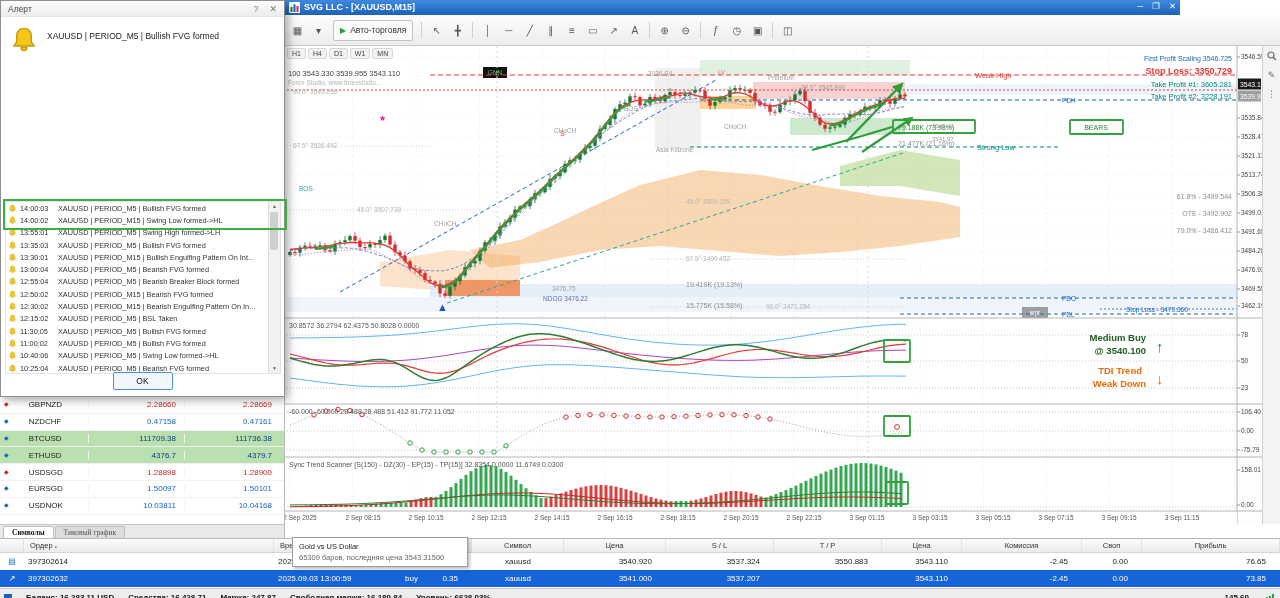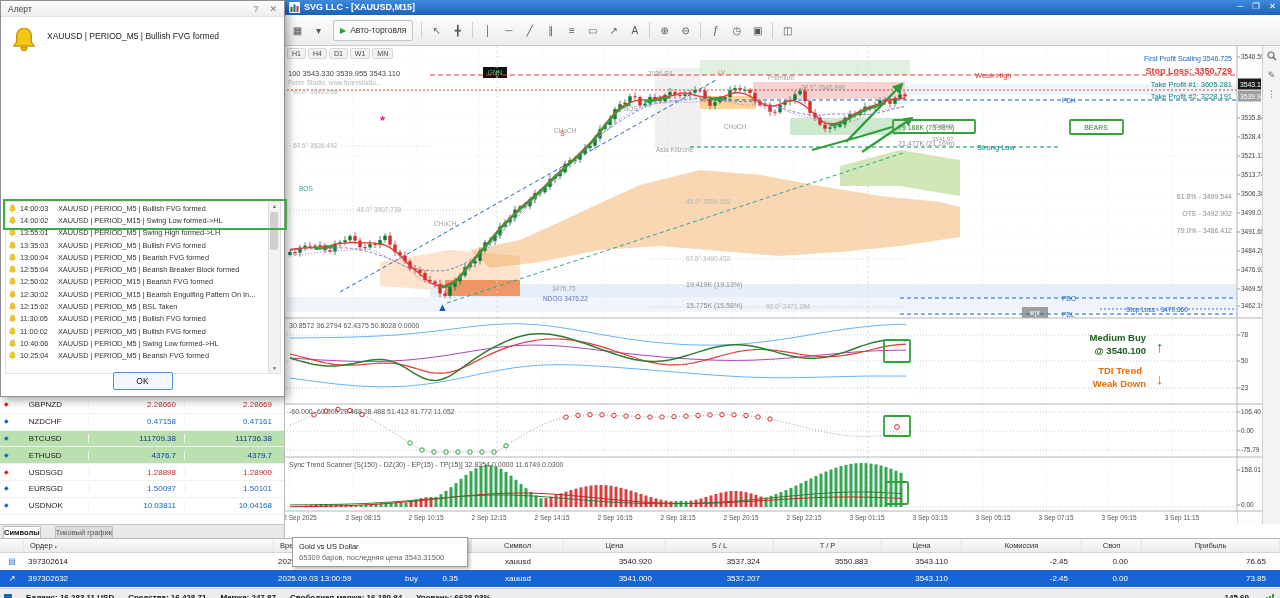--- a/index.html
+++ b/index.html
@@ -1,19 +1,19 @@
 <!DOCTYPE html>
 <html><head>
 <meta charset="utf-8">
 <style>
   html,body{margin:0;padding:0;background:#888;}
   #root{position:relative;width:1280px;height:598px;background:#fff;overflow:hidden;
         font-family:"Liberation Sans",sans-serif;-webkit-font-smoothing:antialiased;}
   
-  .titlebar{position:absolute;left:0;top:0;width:1280px;height:15px;
+  .titlebar{position:absolute;left:0;top:0;width:1180px;height:15px;
     background:linear-gradient(#3f8ae0,#1b62b8);color:#fff;font-size:9px;}
   .app-icon{position:absolute;left:289px;top:2px;width:11px;height:11px;}
   .title-text{position:absolute;left:304px;top:2px;font-weight:bold;}
   .win-controls{position:absolute;right:4px;top:1px;display:flex;gap:9px;font-size:8.5px;}
   .win-controls span{cursor:default;}
   
   .toolbar{position:absolute;left:0;top:15px;width:1280px;height:31px;box-sizing:border-box;
     background:linear-gradient(#fdfdfd,#ececec);border-bottom:1px solid #c9c9c9;
     display:flex;align-items:center;padding-left:288px;gap:2px;}
   .tb-btn{min-width:17px;height:17px;display:flex;align-items:center;justify-content:center;
@@ -25,22 +25,22 @@
   
   .period-bar{position:absolute;left:287px;top:48px;display:flex;gap:2px;z-index:6;}
   .period-btn{font-size:7px;color:#444;background:#f2f2f2;border:1px solid #d8d8d8;
     padding:1px 4px;border-radius:2px;}
   
   #chart-svg{position:absolute;left:285px;top:46px;}
   #chart-svg text{font-family:"Liberation Sans",sans-serif;}
   .chart-tabs{position:absolute;left:285px;top:524px;width:977px;height:14px;box-sizing:border-box;
     background:#e9e9e9;border-top:1px solid #c4c4c4;display:flex;align-items:flex-end;
     padding-left:4px;font-size:7.5px;}
-  .ctab{padding:1px 0;border:1px solid #bdbdbd;border-bottom:none;background:#dcdcdc;
-    color:#555;margin-right:14px;border-radius:2px 2px 0 0;}
+  .ctab{padding:1px 8px;border:1px solid #bdbdbd;border-bottom:none;background:#dcdcdc;
+    color:#555;margin-right:1px;border-radius:2px 2px 0 0;font-family:Liberation Serif, serif;}
   .ctab.active{background:#fff;color:#111;font-weight:bold;}
   
   .right-strip{position:absolute;left:1262px;top:46px;width:18px;height:478px;box-sizing:border-box;
     background:#f3f3f3;border-left:1px solid #d0d0d0;display:flex;flex-direction:column;
     align-items:center;padding-top:5px;gap:9px;color:#666;font-size:9px;}
   
   .left-panel{position:absolute;left:0;top:397px;width:285px;height:127px;box-sizing:border-box;
     background:#fff;border-right:1px solid #b9b9b9;font-size:8px;}
   .mw-row{display:flex;align-items:center;height:15.8px;border-bottom:1px solid #f0f0f0;padding:0 4px;}
   .mw-row.hl{background:#b9e0ae;}
@@ -983,20 +983,27 @@
           <svg class="bell-s" viewBox="0 0 24 24">
             <use href="#bellsym"></use>
           </svg>
           <span class="t">13:35:03</span>
           <span class="m">XAUUSD | PERIOD_M5 | Bullish FVG formed</span>
         </div>
         <div class="al-row">
           <svg class="bell-s" viewBox="0 0 24 24">
             <use href="#bellsym"></use>
           </svg>
+          <span class="t">13:30:01</span>
+          <span class="m">XAUUSD | PERIOD_M15 | Bullish Engulfing Pattern On Int...</span>
+        </div>
+        <div class="al-row">
+          <svg class="bell-s" viewBox="0 0 24 24">
+            <use href="#bellsym"></use>
+          </svg>
           <span class="t">13:00:04</span>
           <span class="m">XAUUSD | PERIOD_M5 | Bearish FVG formed</span>
         </div>
         <div class="al-row">
           <svg class="bell-s" viewBox="0 0 24 24">
             <use href="#bellsym"></use>
           </svg>
           <span class="t">12:55:04</span>
           <span class="m">XAUUSD | PERIOD_M5 | Bearish Breaker Block formed</span>
         </div>

